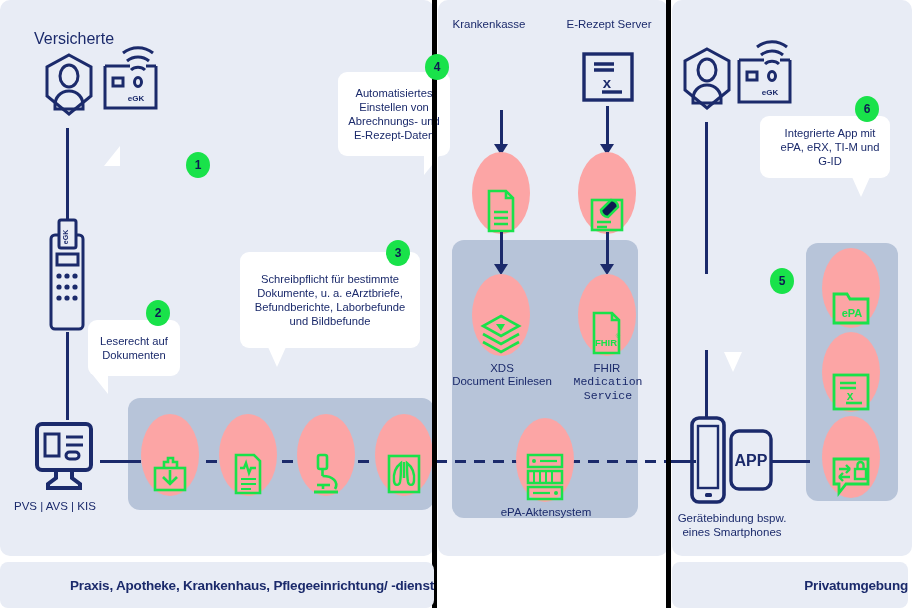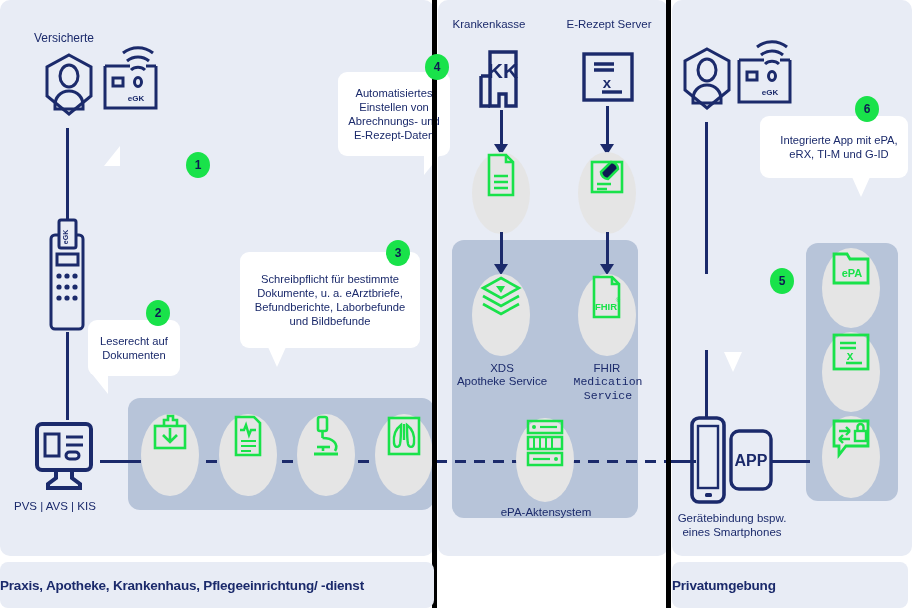--- a/index.html
+++ b/index.html
@@ -12,39 +12,39 @@
   #panel-mid{left:438px;top:0;width:230px;height:556px;}
   #panel-right{left:672px;top:0;width:240px;height:556px;}
 
   
   .divider{position:absolute;width:5px;background:#000000;top:0;height:608px;}
   #div1{left:432px;}
   #div2{left:666px;}
 
   
   .footer{position:absolute;bottom:0;height:46px;background:#e8ecf5;border-radius:8px;
-          display:flex;align-items:center;justify-content:flex-start;}
+          display:flex;align-items:center;justify-content:flex-end;}
   #foot-left{left:0;width:434px;}
   #foot-mid{left:438px;width:230px;}
   #foot-right{left:672px;width:236px;}
   .footer span{color:#1b2a6b;font-weight:bold;font-size:13.5px;letter-spacing:-.2px;white-space:nowrap;}
 
   
   .greybox{position:absolute;background:#b7c4d9;border-radius:12px;}
   #grey-left{left:128px;top:398px;width:306px;height:112px;}
   #grey-mid{left:452px;top:240px;width:186px;height:278px;}
   #grey-right{left:806px;top:243px;width:92px;height:258px;}
 
   
   .lbl{position:absolute;color:#1b2a6b;font-size:11.5px;line-height:13.5px;text-align:center;}
   .lbl.left{text-align:left;}
 
   
-  .oval{position:absolute;background:#e5e5e5;border-radius:50%;display:flex;
-        align-items:flex-start;justify-content:center;}
+  .oval{position:absolute;background:#fca5a5;border-radius:50%;display:flex;
+        align-items:flex-end;justify-content:center;}
 
   
   .vline{position:absolute;background:#1b2a6b;width:3px;}
   .hline{position:absolute;background:#1b2a6b;height:3px;}
   .dash{position:absolute;height:3px;
         background:repeating-linear-gradient(to right,#1b2a6b 0 11px,transparent 11px 19px);}
 
   
   .arrowhead{position:absolute;width:0;height:0;border-left:7px solid transparent;
              border-right:7px solid transparent;border-top:11px solid #1b2a6b;}
@@ -74,21 +74,21 @@
 <div id="stage">
 
   <div class="panel" id="panel-left"></div>
   <div class="panel" id="panel-mid"></div>
   <div class="panel" id="panel-right"></div>
 
   <div class="greybox" id="grey-left"></div>
   <div class="greybox" id="grey-mid"></div>
   <div class="greybox" id="grey-right"></div>
 
-  <div class="lbl left" style="left:34px;top:32px;width:120px;font-size:12px;">Versicherte</div>
+  <div class="lbl left" style="left:34px;top:32px;width:120px;font-size:16px;">Versicherte</div>
 
   <div style="position:absolute;left:42px;top:52px;">
     <svg width="54" height="80" viewBox="0 0 54 80">
       <path d="M27 3 L49 15 L49 44 L27 62 L5 44 L5 15 Z" fill="none" stroke="#1b2a6b" stroke-width="3"></path>
       <ellipse cx="27" cy="24" rx="9" ry="11" fill="none" stroke="#1b2a6b" stroke-width="3"></ellipse>
       <path d="M27 39 C18 39 13 46 13 53 L13 57 L41 57 L41 53 C41 46 36 39 27 39 Z" fill="none" stroke="#1b2a6b" stroke-width="3"></path>
     </svg>
   </div>
 
   <div style="position:absolute;left:100px;top:46px;">
@@ -177,27 +177,20 @@
       <rect x="5" y="4" width="30" height="36" fill="none" stroke="#19e24a" stroke-width="2.6"></rect>
       <path d="M20 10 L20 26" stroke="#19e24a" stroke-width="2.4"></path>
       <path d="M17 11 C13 14 9 20 10 29 C10.5 34 15 34 16 30 C17 25 17 18 17 11 Z" fill="none" stroke="#19e24a" stroke-width="2.4"></path>
       <path d="M23 11 C27 14 31 20 30 29 C29.5 34 25 34 24 30 C23 25 23 18 23 11 Z" fill="none" stroke="#19e24a" stroke-width="2.4"></path>
     </svg>
   </div>
 
   <div class="lbl" style="left:434px;top:18px;width:110px;">Krankenkasse</div>
   <div class="lbl" style="left:552px;top:18px;width:114px;">E-Rezept Server</div>
 
-  <div style="position:absolute;left:468px;top:48px;">
-    <svg width="68" height="62" viewBox="0 0 68 62">
-      <path d="M22 4 L48 4 L48 58 L38 58 L38 46 L31 46 L31 58 L22 58 Z" fill="none" stroke="#1b2a6b" stroke-width="3.4"></path>
-      <path d="M13 28 L22 28 M13 28 L13 58 L22 58" fill="none" stroke="#1b2a6b" stroke-width="3.4"></path>
-      <text x="35" y="30" text-anchor="middle" style="font-size:21px;font-weight:bold;fill:#1b2a6b;">KK</text>
-    </svg>
-  </div>
 
   <div style="position:absolute;left:580px;top:50px;">
     <svg width="56" height="56" viewBox="0 0 56 56">
       <rect x="4" y="4" width="48" height="46" fill="none" stroke="#1b2a6b" stroke-width="3.4"></rect>
       <path d="M14 14 L34 14 M14 20 L34 20" stroke="#1b2a6b" stroke-width="3.4"></path>
       <text x="27" y="38" text-anchor="middle" style="font-size:15px;font-weight:bold;fill:#1b2a6b;">x</text>
       <path d="M22 42 L42 42" stroke="#1b2a6b" stroke-width="3.4"></path>
     </svg>
   </div>
 
@@ -229,21 +222,21 @@
 
   <div class="oval" style="left:472px;top:274px;width:58px;height:82px;">
     <svg width="44" height="44" viewBox="0 0 44 44">
       <path d="M22 4 L40 14 L22 24 L4 14 Z" fill="none" stroke="#19e24a" stroke-width="2.6"></path>
       <path d="M17 12 L26 12 L22 19 Z" fill="#19e24a"></path>
       <path d="M4 22 L22 32 L40 22" fill="none" stroke="#19e24a" stroke-width="2.6"></path>
       <path d="M4 30 L22 40 L40 30" fill="none" stroke="#19e24a" stroke-width="2.6"></path>
     </svg>
   </div>
   <div class="lbl" style="left:456px;top:362px;width:92px;">XDS</div>
-  <div class="lbl" style="left:448px;top:375px;width:108px;">Apotheke Service</div>
+  <div class="lbl" style="left:448px;top:375px;width:108px;">Document Einlesen</div>
 
   <div class="oval" style="left:578px;top:274px;width:58px;height:82px;">
     <svg width="38" height="46" viewBox="0 0 38 46">
       <path d="M6 3 L24 3 L31 10 L31 43 L6 43 Z" fill="none" stroke="#19e24a" stroke-width="2.6"></path>
       <path d="M24 3 L24 10 L31 10" fill="none" stroke="#19e24a" stroke-width="2.6"></path>
       <text x="18" y="36" text-anchor="middle" style="font-size:9.5px;font-weight:bold;fill:#19e24a;">FHIR</text>
       <text x="30" y="28" text-anchor="middle" style="font-size:6px;fill:#19e24a;">®</text>
     </svg>
   </div>
   <div class="lbl" style="left:574px;top:362px;width:66px;">FHIR</div>
@@ -343,21 +336,21 @@
   <div class="tail tail-bc" style="left:268px;top:347px;"></div>
   <div class="badge" style="left:386px;top:240px;">3</div>
 
   <div class="bubble" style="left:338px;top:72px;width:112px;height:84px;">Automatisiertes Einstellen von Abrechnungs- und E-Rezept-Daten</div>
   <div class="tail tail-br" style="left:424px;top:155px;"></div>
   <div class="badge" style="left:425px;top:54px;">4</div>
 
   <div class="tail tail-bc" style="left:724px;top:352px;"></div>
   <div class="badge" style="left:770px;top:268px;">5</div>
 
-  <div class="bubble" style="left:760px;top:116px;width:148px;height:62px;padding-left:20px;">Integrierte App mit ePA, eRX, TI-M und G-ID</div>
+  <div class="bubble" style="left:760px;top:116px;width:130px;height:62px;padding-left:20px;">Integrierte App mit ePA, eRX, TI-M und G-ID</div>
   <div class="tail tail-bc" style="left:852px;top:177px;"></div>
   <div class="badge" style="left:855px;top:96px;">6</div>
 
   <div class="divider" id="div1"></div>
   <div class="divider" id="div2"></div>
 
   <div class="footer" id="foot-left">
     <span>Praxis, Apotheke, Krankenhaus, Pflegeeinrichtung/ -dienst</span>
   </div>
   <div class="footer" id="foot-right">

